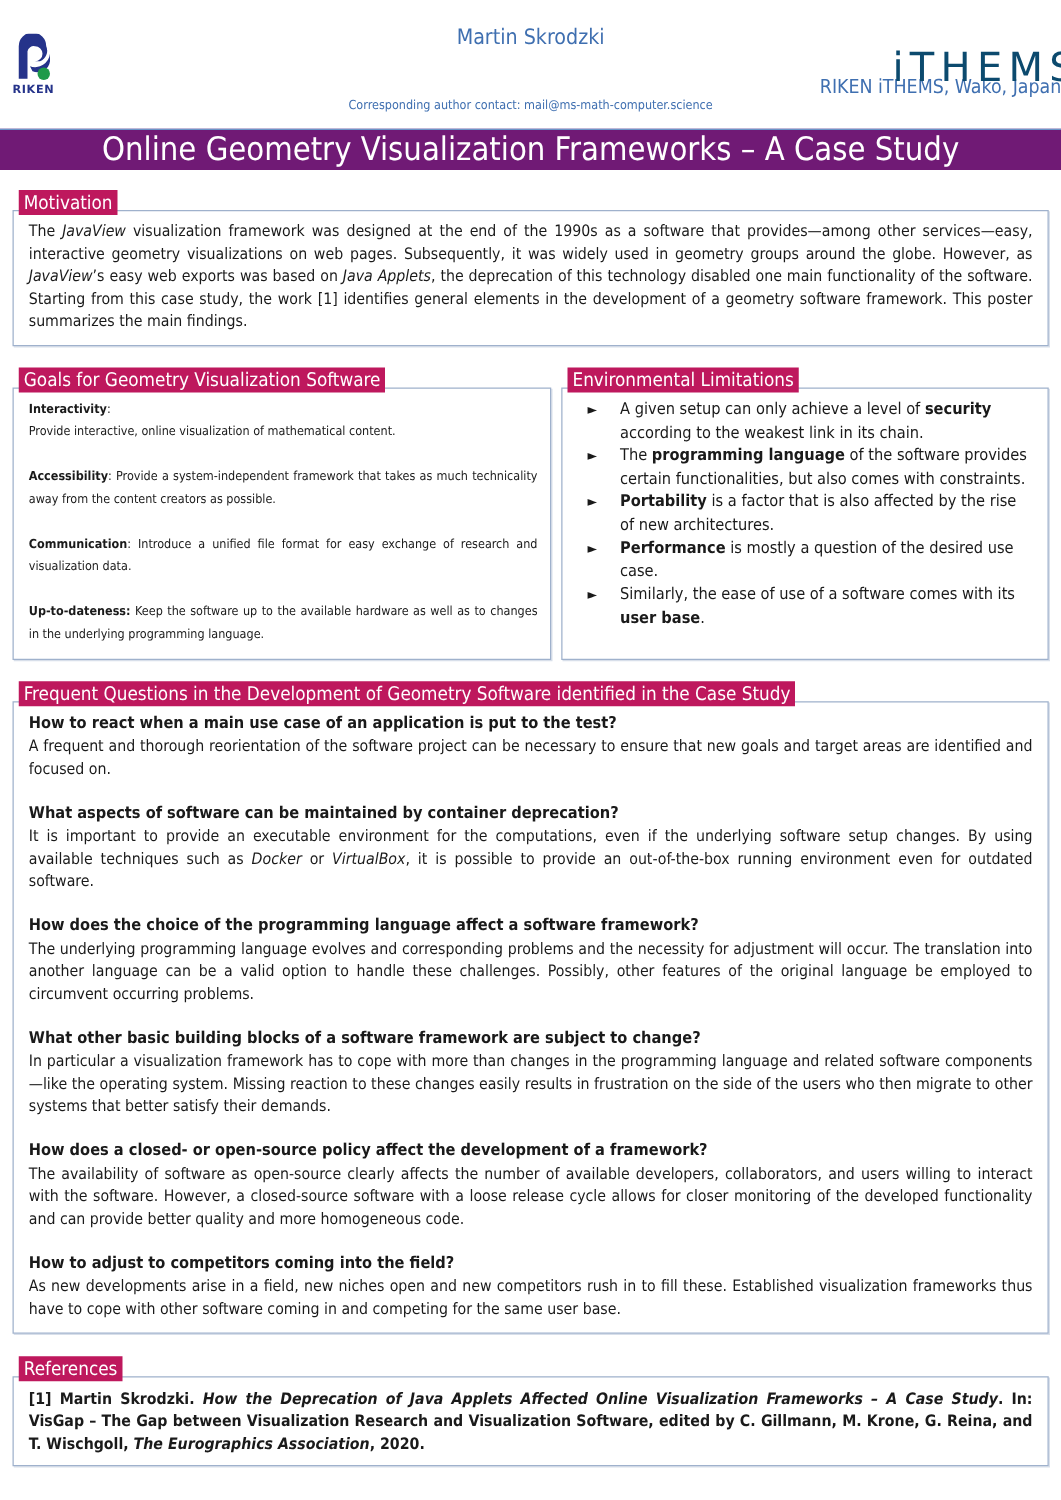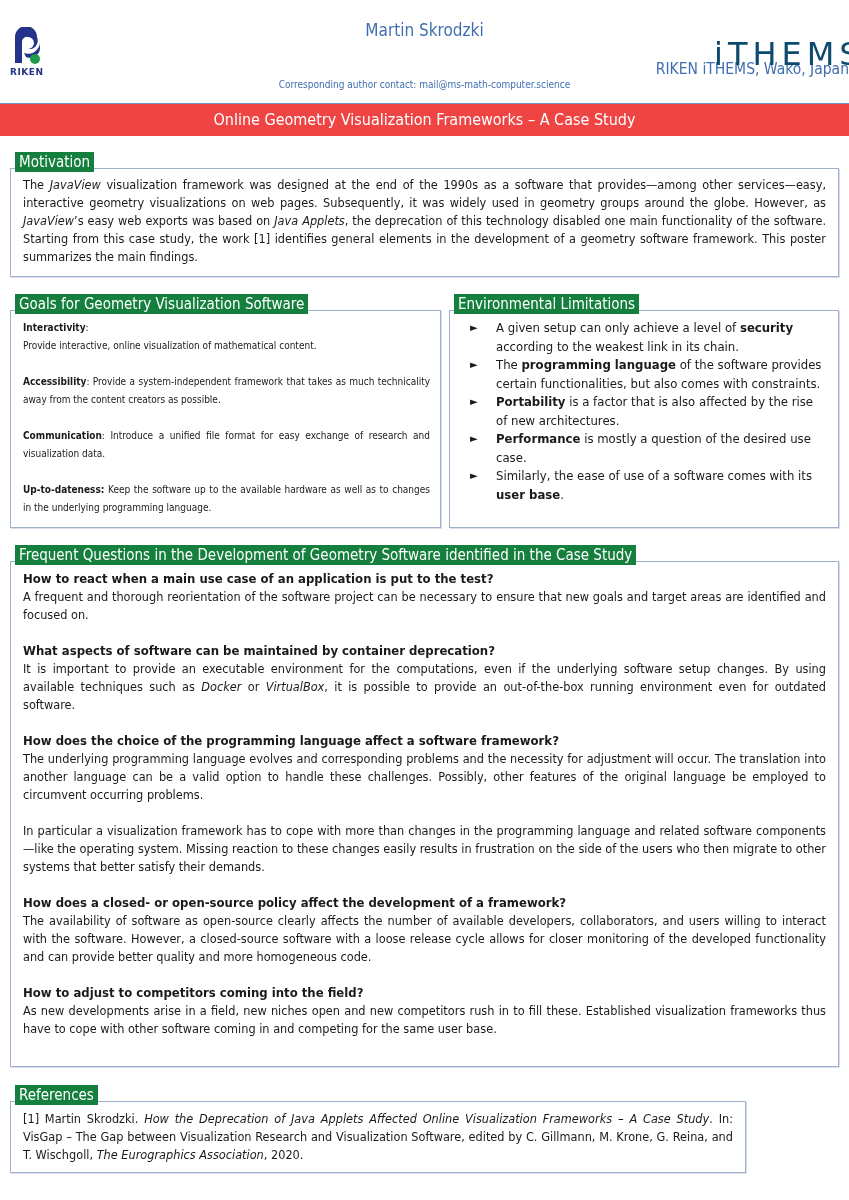--- a/index.html
+++ b/index.html
@@ -13,30 +13,30 @@
     .ithems-logo { left: 714px; top: 35px; width: 130px; height: 36px; }
     .ithems-text {
       font-family: "DejaVu Sans", sans-serif; font-size: 32px; letter-spacing: 5px;
       color: #0c4a6e; font-weight: 500;
     }
     .header-center { left: 0; width: 849px; text-align: center; color: #3f6fb0; }
     .author { top: 20px; font-size: 17px; }
     .affil { top: 60px; font-size: 15.5px; text-align: right; }
     .contact { top: 79px; font-size: 10px; }
     .title-bar {
-      left: 0; top: 103px; width: 849px; height: 32px; background: #ef4444;
-      color: #fff; text-align: center; font-size: 16px; line-height: 32px;
+      left: 0; top: 103px; width: 849px; height: 32px; background: #701a75;
+      color: #fff; text-align: center; font-size: 26px; line-height: 32px;
       border-top: 1px solid #6a93c8;
     }
     .box {
       position: absolute; border: 1px solid #9fb1cc; box-shadow: 1px 1px 0 #d8dfea;
       background: #fff; box-sizing: border-box;
     }
     .box-title {
-      position: absolute; background: #15803d; color: #fff; font-size: 15px;
+      position: absolute; background: #be185d; color: #fff; font-size: 15px;
       padding: 0 4px; height: 20px; line-height: 20px; white-space: nowrap;
     }
     .txt { font-size: 12.6px; line-height: 18px; text-align: justify; }
     .txt p { margin: 0; }
     .q { font-weight: bold; font-size: 13px; margin: 0; line-height: 18px; }
     .bullets { list-style: none; margin: 0; padding: 0; }
     .bullets li { position: relative; padding-left: 26px; font-size: 13px; line-height: 18.5px; margin-bottom: 0; }
     .bullets li .arrow { position: absolute; left: 0; top: 0; font-size: 11px; }
     b { font-weight: bold; }
     i { font-style: italic; }
@@ -99,32 +99,33 @@
     </div>
     <div style="margin-bottom:18px;">
       <p class="q">What aspects of software can be maintained by container deprecation?</p>
       <p><span>It is important to provide an executable environment for the computations, even if the underlying software setup changes.  By using available techniques such as </span><i>Docker</i><span> or </span><i>VirtualBox</i><span>, it is possible to provide an out-of-the-box running environment even for outdated software.</span></p>
     </div>
     <div style="margin-bottom:18px;">
       <p class="q">How does the choice of the programming language affect a software framework?</p>
       <p>The underlying programming language evolves and corresponding problems and the necessity for adjustment will occur.  The translation into another language can be a valid option to handle these challenges.  Possibly, other features of the original language be employed to circumvent occurring problems.</p>
     </div>
     <div style="margin-bottom:18px;">
+      <p class="q">What other basic building blocks of a software framework are subject to change?</p>
       <p>In particular a visualization framework has to cope with more than changes in the programming language and related software components—like the operating system.  Missing reaction to these changes easily results in frustration on the side of the users who then migrate to other systems that better satisfy their demands.</p>
     </div>
     <div style="margin-bottom:18px;">
       <p class="q">How does a closed- or open-source policy affect the development of a framework?</p>
       <p>The availability of software as open-source clearly affects the number of available developers, collaborators, and users willing to interact with the software.  However, a closed-source software with a loose release cycle allows for closer monitoring of the developed functionality and can provide better quality and more homogeneous code.</p>
     </div>
     <div>
       <p class="q">How to adjust to competitors coming into the field?</p>
       <p>As new developments arise in a field, new niches open and new competitors rush in to fill these.  Established visualization frameworks thus have to cope with other software coming in and competing for the same user base.</p>
     </div>
   </div>
 </div>
 <div class="box-title" style="left:15px; top:545px;">Frequent Questions in the Development of Geometry Software identified in the Case Study</div>
 
-<div class="box" style="left:10px; top:1101px; width:736px; height:72px;">
+<div class="box" style="left:10px; top:1101px; width:829px; height:72px;font-weight:bold;">
   <div class="txt" style="position:absolute; left:12px; right:12px; top:8px;">
     <span>[1] Martin Skrodzki.  </span><i>How the Deprecation of Java Applets Affected Online Visualization Frameworks – A Case Study</i><span>.  In:  VisGap – The Gap between Visualization Research and Visualization Software, edited by C. Gillmann, M. Krone, G. Reina, and T. Wischgoll, </span><i>The Eurographics Association</i><span>, 2020.</span>
   </div>
 </div>
 <div class="box-title" style="left:15px; top:1085px;">References</div>
 
 </body></html>

